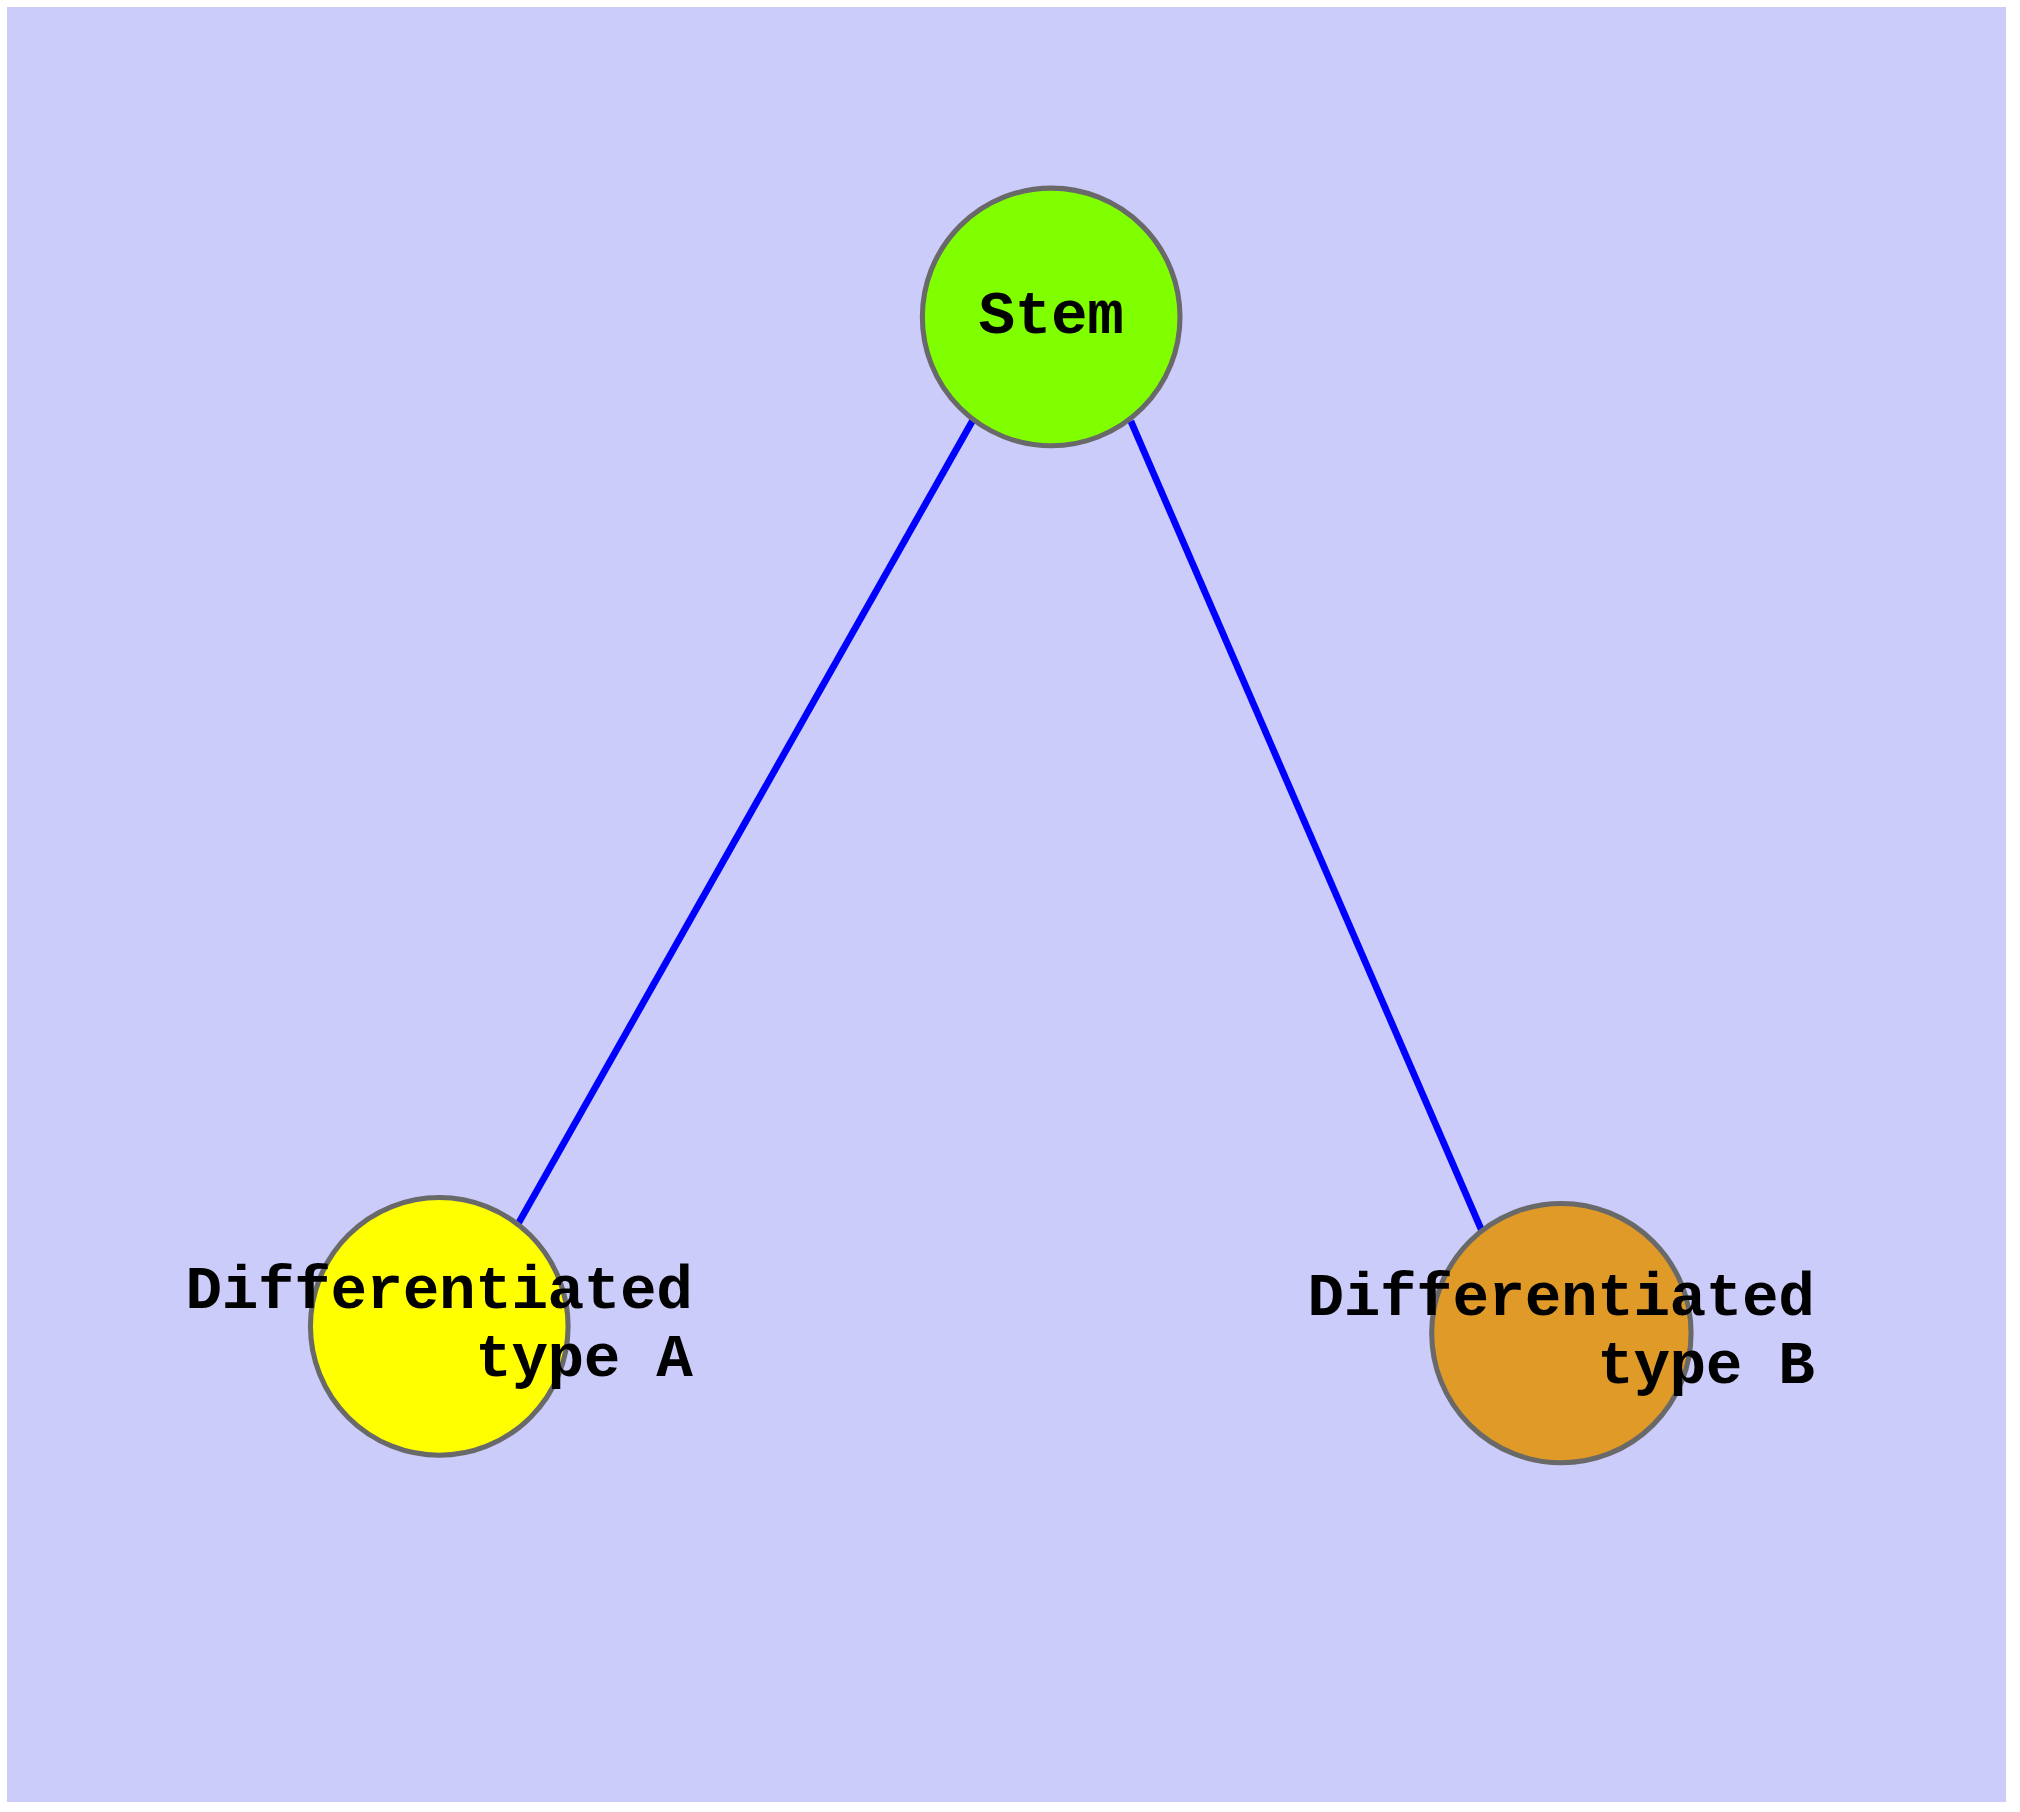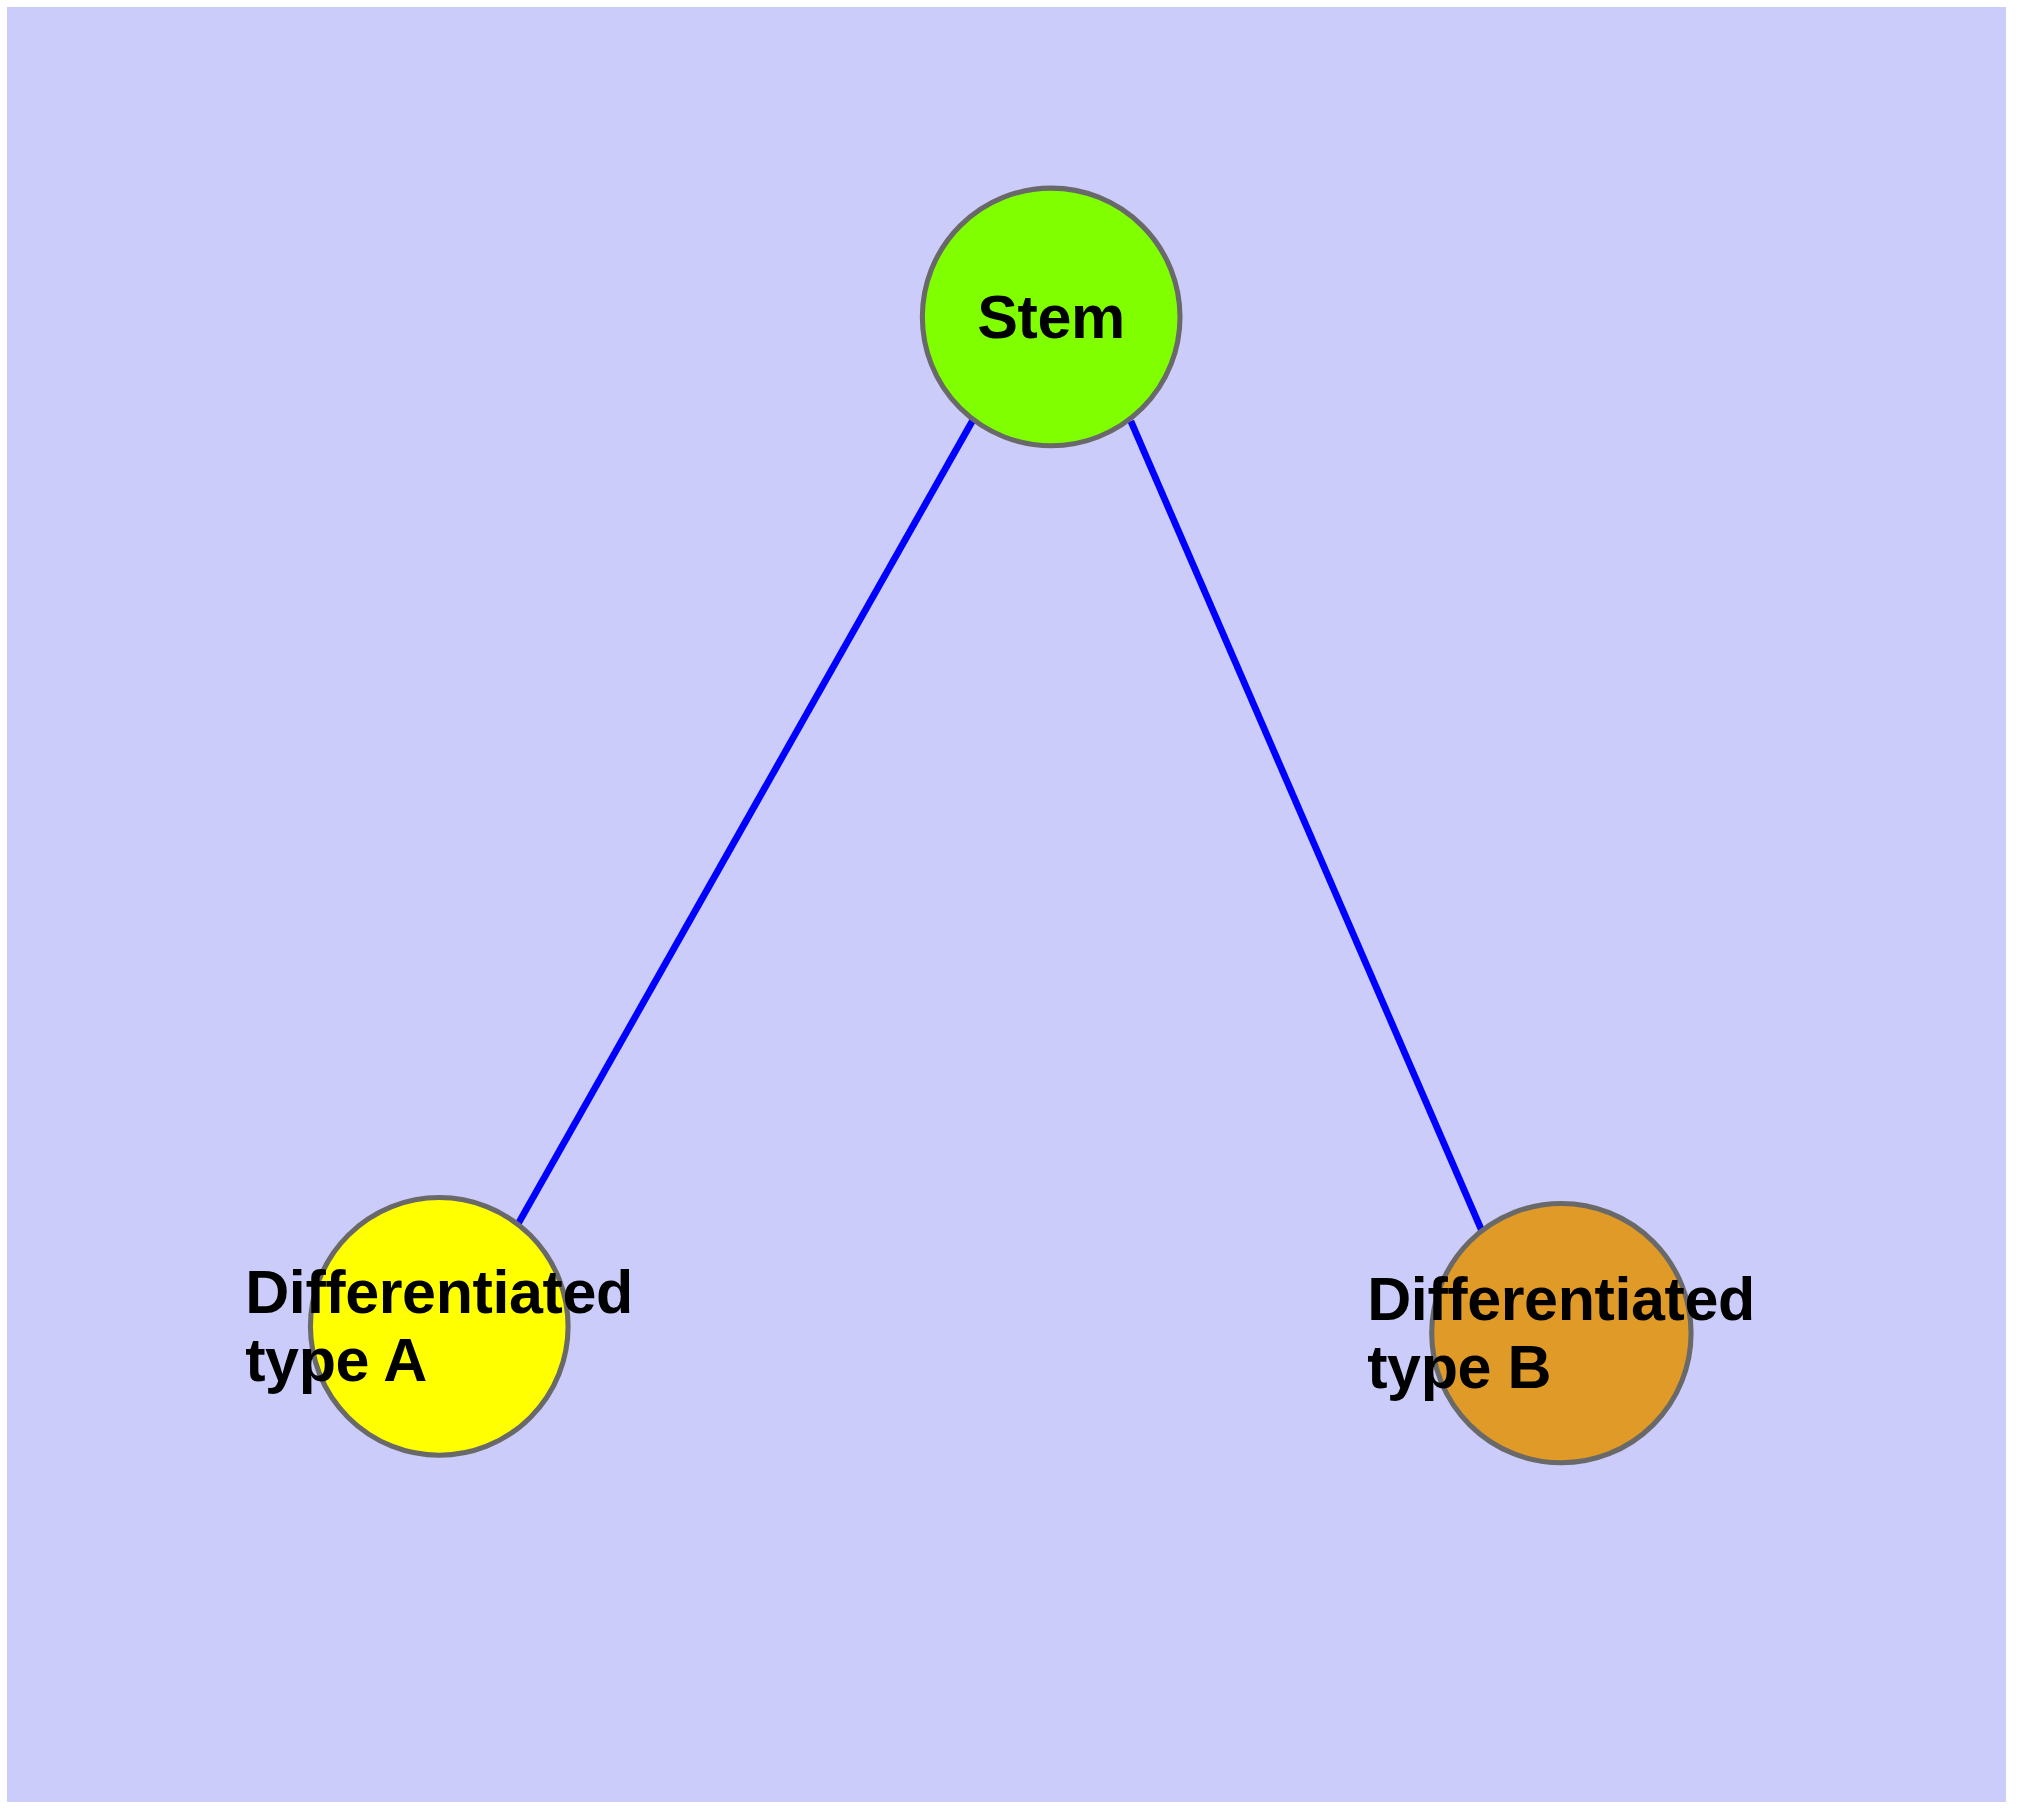--- a/index.html
+++ b/index.html
@@ -37,23 +37,23 @@
     left: 0;
     top: 0;
     width: 2021px;
     height: 1812px;
   }
 
   
   .node-label {
     position: absolute;
     transform: translate(-50%, -50%);
-    text-align: left;
+    text-align: right;
     color: #000000;
-    font-family: Liberation Sans, sans-serif;
+    font-family: Liberation Mono, monospace;
     font-weight: bold;
     font-size: 61px;
     line-height: 1.12;
     white-space: pre;
     letter-spacing: -0.4px;
     pointer-events: none;
   }
 </style>
 </head>
 <body style="background: rgb(255, 255, 255); width: 2021px; height: 1812px;">

